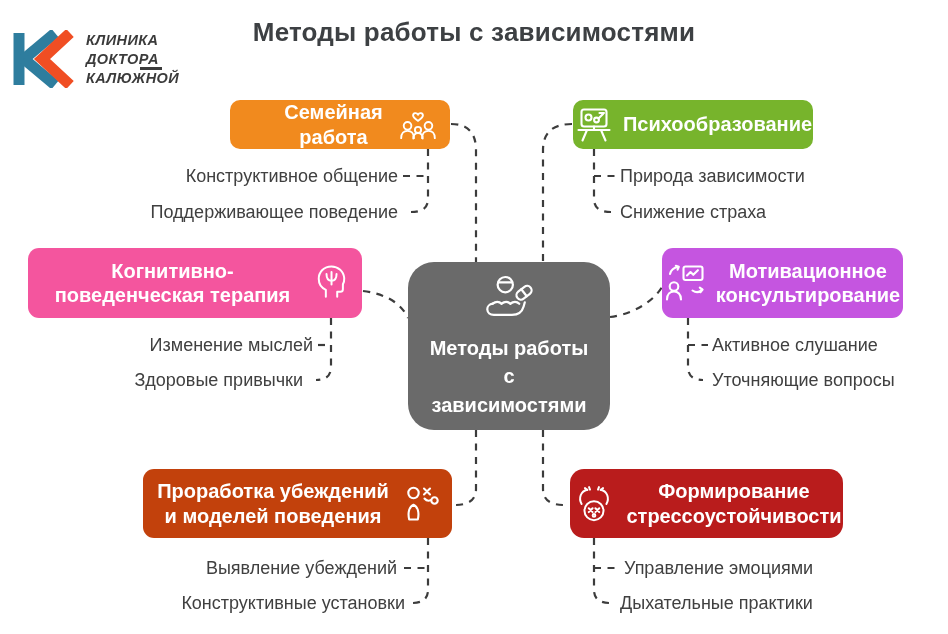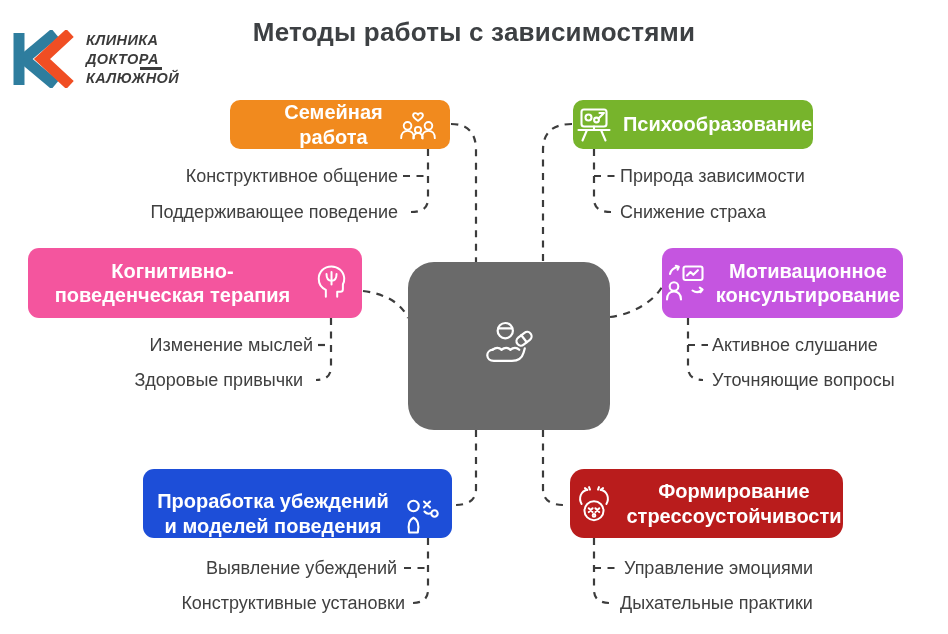--- a/index.html
+++ b/index.html
@@ -105,20 +105,23 @@
         <g transform="rotate(-38 47 21)">
           <rect x="38" y="16.5" width="18" height="9.5" rx="4.75"></rect>
           <path d="M47 16.5 v9.5"></path>
         </g>
         <path d="M13.5 33 c-3.5 .5 -6 3 -5.8 6.2 .2 3.4 3 5.8 7 5.8 h19.5 c6.5 0 11 -3.5 12.5 -9 l1.2 -4.4"></path>
         <path d="M13.5 33 c3 -2.5 7 -2.5 9.5 0"></path>
         <path d="M23 33 c3 -2.5 7 -2.5 9.5 0"></path>
         <path d="M32.5 33 c3 -2.5 7 -2.5 9.5 0"></path>
       </svg>
     </span>
+    <div id="center-label">Методы работы
+с
+зависимостями</div>
   </div>
 
   <div class="node n-family" style="background: rgb(241, 138, 30); padding-left: 48px;">
     <span class="nlabel">Семейная работа</span>
     <span class="icon">
       <svg width="40" height="37" viewBox="0 0 44 40" fill="none" stroke="#fff" stroke-width="2.1" stroke-linecap="round" stroke-linejoin="round">
         <path d="M22 9.2 C20.6 6.6 16.6 7 16.6 10.1 C16.6 12.4 19.5 14.3 22 16 C24.5 14.3 27.4 12.4 27.4 10.1 C27.4 7 23.4 6.6 22 9.2 Z"></path>
         <circle cx="10.5" cy="21.5" r="4.2"></circle>
         <path d="M3.5 35 c0 -5.2 3 -8 7 -8 s7 2.8 7 8"></path>
         <circle cx="33.5" cy="21.5" r="4.2"></circle>
@@ -175,21 +178,21 @@
         <path d="M2 36.5 c0 -5.3 3.1 -8 7 -8 s7 2.7 7 8"></path>
         <path d="M27.5 27.5 c3.5 2.5 7 2 9.5 -1"></path>
         <path d="M34.8 24.6 l2.8 2 -2.2 2.6"></path>
       </svg>
     </span>
     <span class="nlabel">Мотивационное консультирование</span>
   </div>
   <div class="leaf" style="left:712px;top:334px">Активное слушание</div>
   <div class="leaf" style="left:712px;top:369px">Уточняющие вопросы</div>
 
-  <div class="node n-bel" style="background: #1d4ed8; align-items: flex-end;">
+  <div class="node n-bel" style="background: #c2410c;">
     <span class="nlabel">Проработка убеждений и моделей поведения</span>
     <span class="icon">
       <svg width="40" height="42" viewBox="0 0 40 42" fill="none" stroke="#fff" stroke-width="2.1" stroke-linecap="round" stroke-linejoin="round">
         <circle cx="13.5" cy="10" r="5.2"></circle>
         <path d="M9.2 36.5 c-1.8 -7.5 .3 -13 4.3 -14.8 4 1.8 6.1 7.3 4.3 14.8 Z"></path>
         <path d="M24 5.5 l6 6 M30 5.5 l-6 6"></path>
         <circle cx="34.5" cy="17.5" r="3.2"></circle>
         <path d="M24.5 15.5 c1.8 2.2 4 2.8 6.3 1.6"></path>
       </svg>
     </span>

